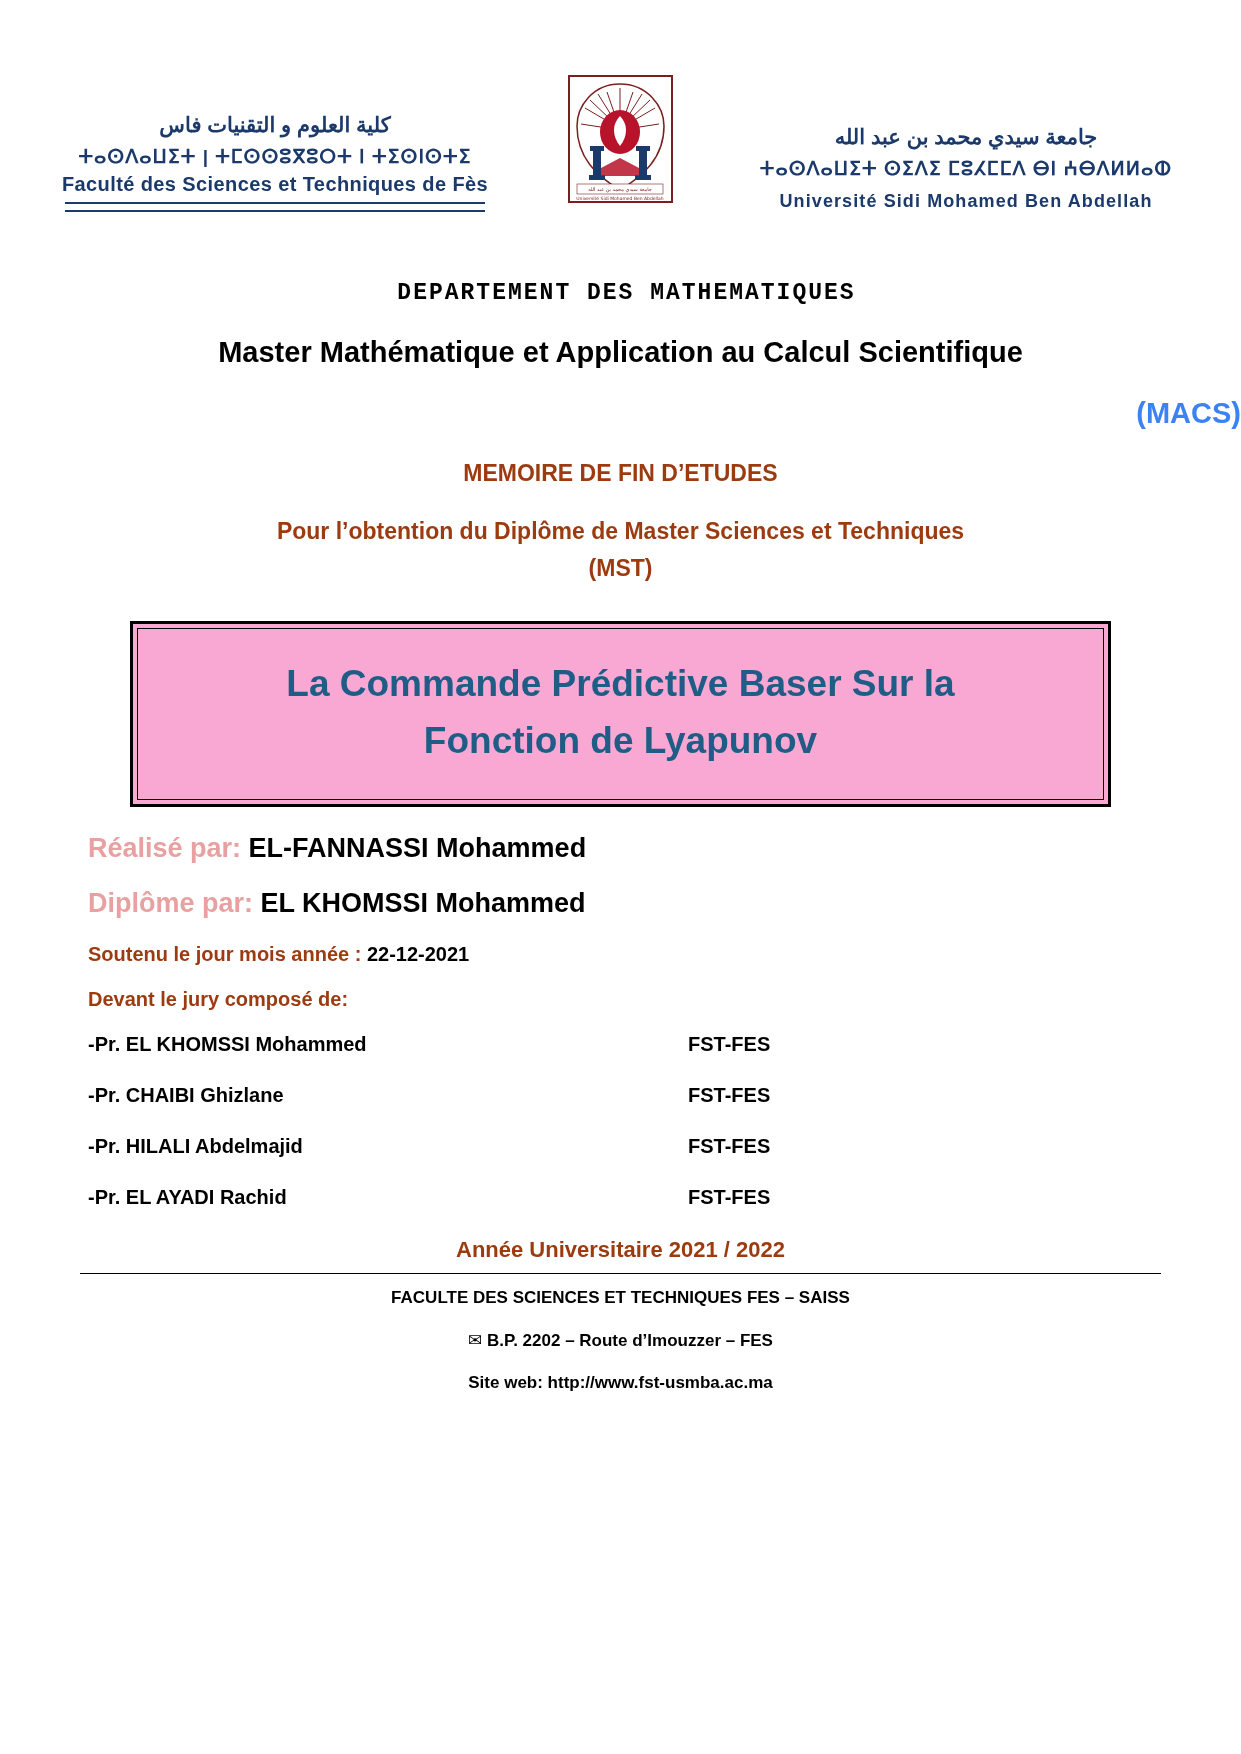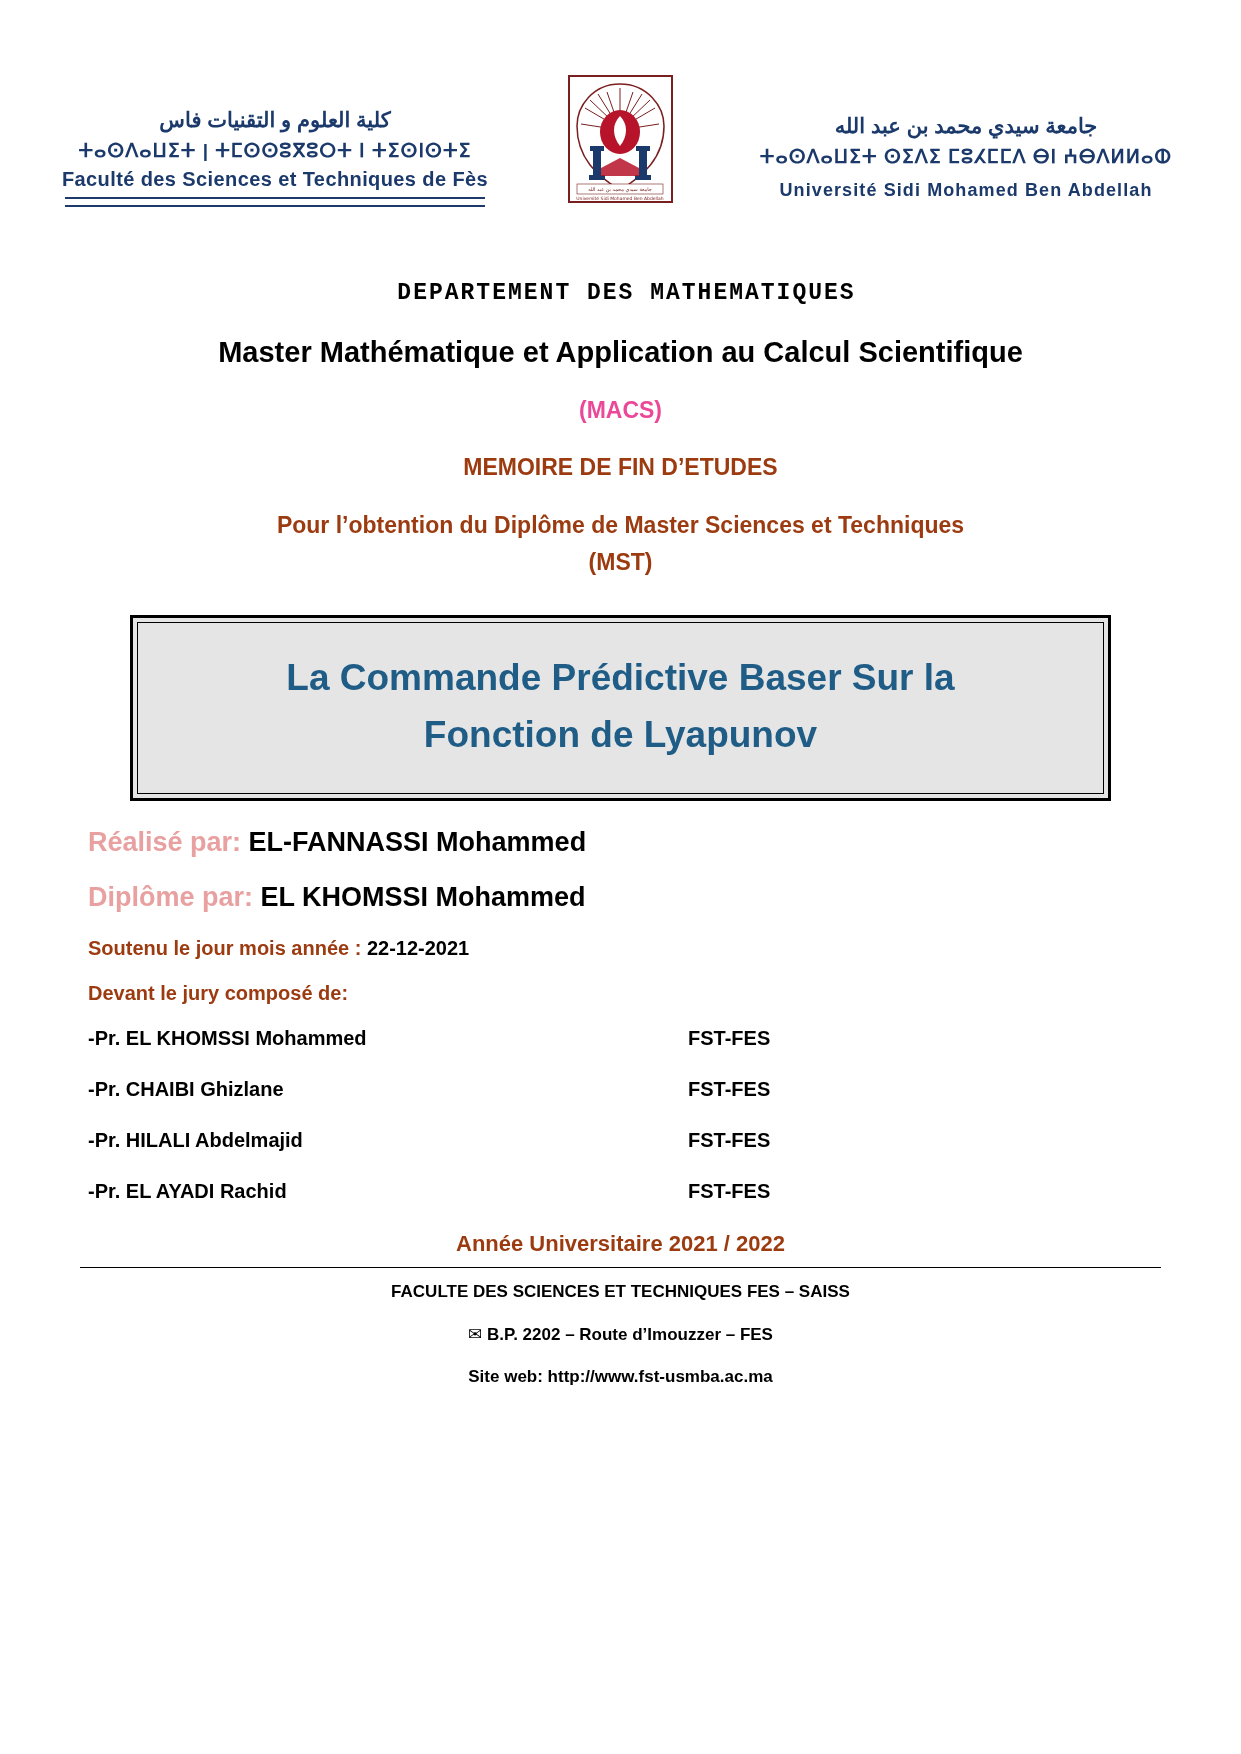--- a/index.html
+++ b/index.html
@@ -19,21 +19,21 @@
     width: 1241px;
     height: 1754px;
     box-sizing: border-box;
     padding: 0;
     position: relative;
   }
 
   
   .header {
     display: flex;
-    align-items: center;
+    align-items: flex-end;
     justify-content: space-between;
     padding: 72px 60px 0 60px;
     box-sizing: border-box;
   }
   .header-side {
     width: 430px;
     text-align: center;
     padding-top: 26px;
   }
   .header-side .ar {
@@ -95,25 +95,25 @@
     padding-left: 12px;
   }
   .master {
     text-align: center;
     margin-top: 30px;
     font-size: 29px;
     font-weight: bold;
     color: #000;
   }
   .macs {
-    text-align: center;
+    text-align: right;
     margin-top: 28px;
-    font-size: 23px;
-    font-weight: bold;
-    color: #ec4899;
+    font-size: 29px;
+    font-weight: bold;
+    color: #3b82f6;
   }
   .memoire {
     text-align: center;
     margin-top: 30px;
     font-size: 23px;
     font-weight: bold;
     color: #9c3b10;
   }
   .pour {
     text-align: center;
@@ -122,21 +122,21 @@
     font-weight: bold;
     color: #9c3b10;
     line-height: 1.6;
   }
 
   
   .title-box-outer {
     margin: 34px 130px 0 130px;
     border: 3px solid #000;
     padding: 4px;
-    background: #e5e5e5;
+    background: #f9a8d4;
   }
   .title-box-inner {
     border: 1px solid #000;
     padding: 26px 20px 30px 20px;
   }
   .title-text {
     text-align: center;
     font-size: 37px;
     font-weight: bold;
     color: #1f5c86;

